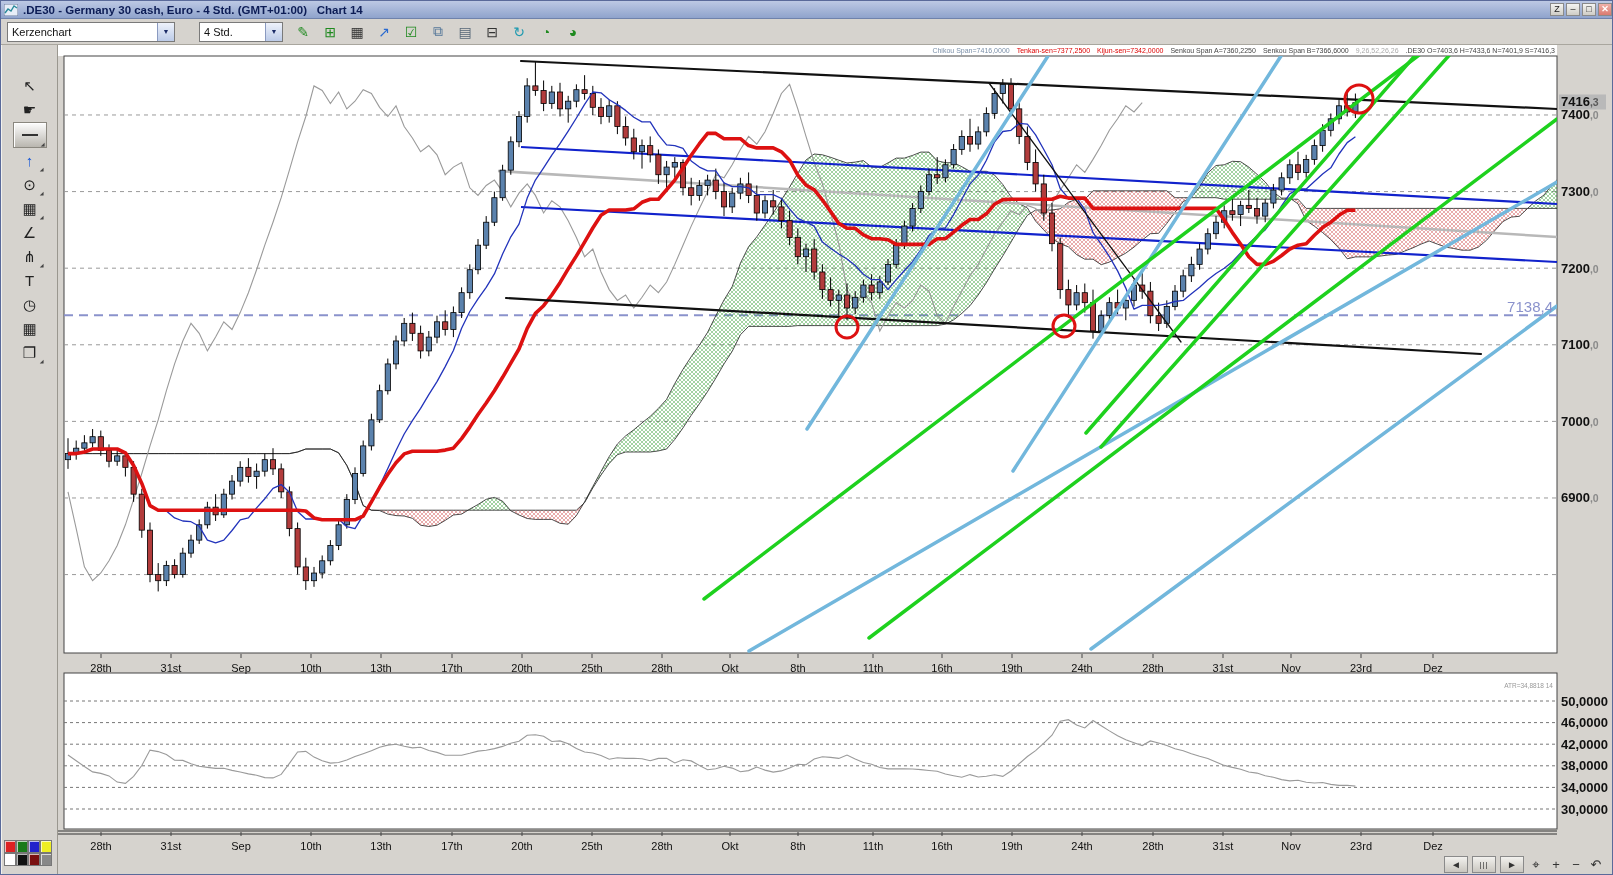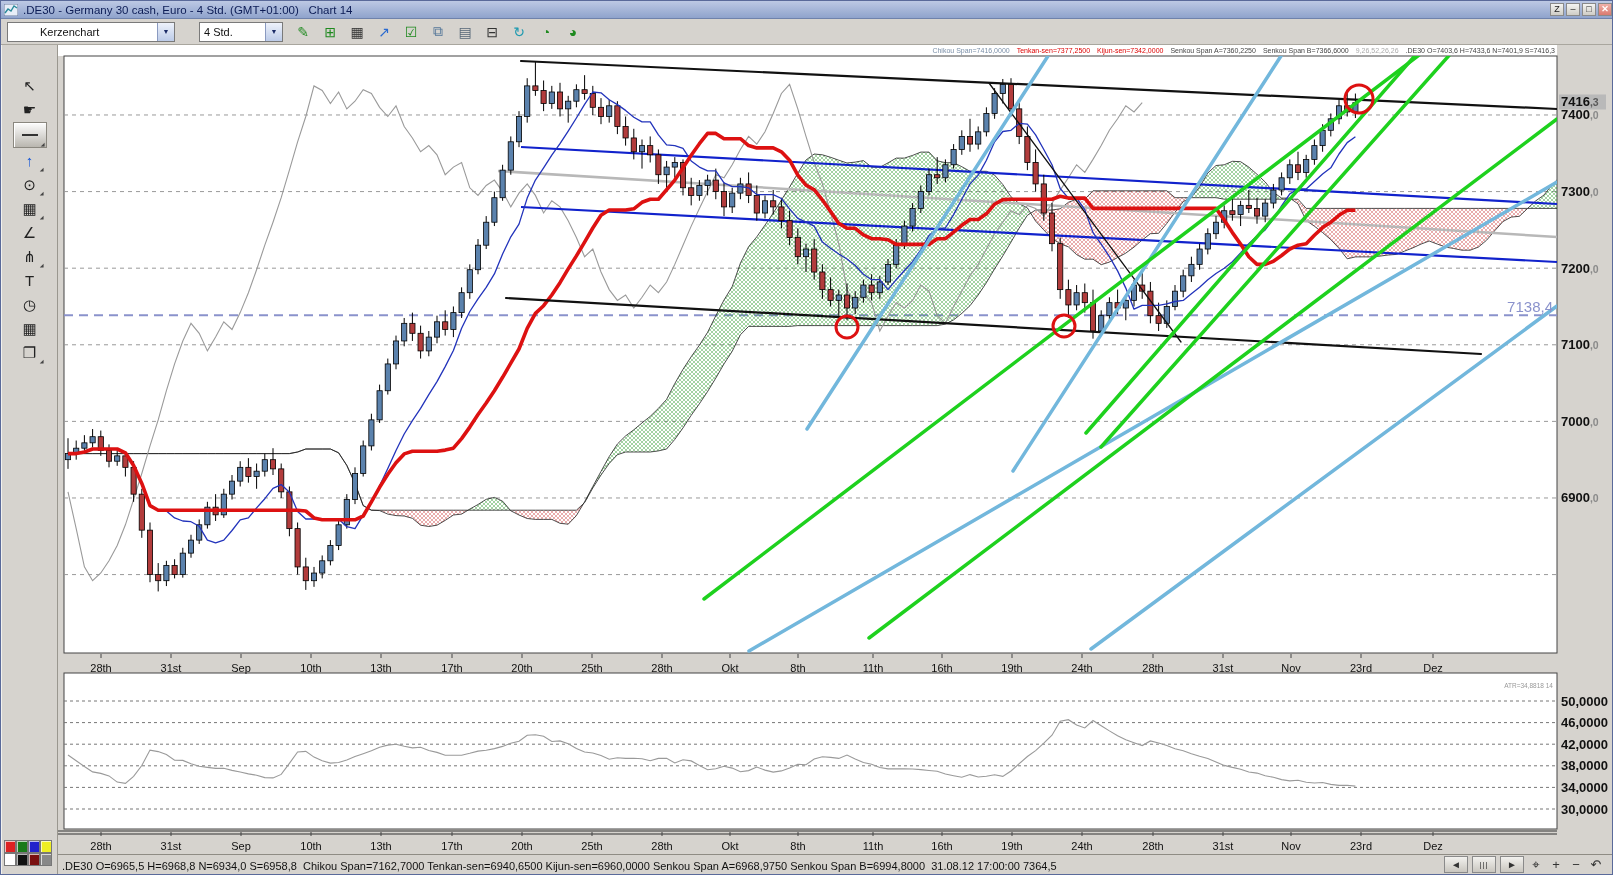--- a/index.html
+++ b/index.html
@@ -4,21 +4,21 @@
 <style>
   html,body{margin:0;padding:0;background:#888;}
   *{box-sizing:border-box;}
   #win{position:relative;width:1613px;height:875px;background:#d6d3ce;overflow:hidden;
        font-family:"Liberation Sans",sans-serif;border:1px solid #5a6a9a;}
   
   #titlebar{position:absolute;left:0;top:0;width:1613px;height:18px;
     background:linear-gradient(#bdc9e4,#8fa3cc);display:flex;align-items:center;
     border-bottom:1px solid #6f82ab;}
   #titleicon{width:14px;height:12px;margin:0 5px 0 3px;}
-  #titletext{font-size:11.5px;font-weight:normal;color:#0c1c55;white-space:pre;}
+  #titletext{font-size:11.5px;font-weight:bold;color:#0c1c55;white-space:pre;}
   #winbtns{position:absolute;right:2px;top:2px;display:flex;gap:2px;}
   .wbtn{width:14px;height:13px;font-size:9px;line-height:11px;text-align:center;
     background:linear-gradient(#f4f4f2,#cfcdc6);border:1px solid #8a8a8a;color:#222;cursor:default;}
   .wbtn.close{background:linear-gradient(#f0b0a8,#d97a70);color:#fff;font-weight:bold;}
   
   #toolbar{position:absolute;left:0;top:18px;width:1613px;height:26px;background:#d6d3ce;
     border-bottom:1px solid #a9a69e;display:flex;align-items:center;}
   .combo{height:20px;background:#fff;border:1px solid #7a7a7a;display:flex;align-items:center;margin-left:6px;}
   .combo .val{font-size:11px;color:#111;padding:0 4px;flex:1;white-space:nowrap;overflow:hidden;}
   .combo .btn{width:17px;height:100%;background:linear-gradient(#eef2fb,#bccbe8);
@@ -64,21 +64,21 @@
     <span id="titletext">.DE30 - Germany 30 cash, Euro - 4 Std. (GMT+01:00)   Chart 14</span>
     <div id="winbtns">
         <span class="wbtn">Z</span>
         <span class="wbtn">–</span>
         <span class="wbtn">□</span>
         <span class="wbtn close">✕</span>
       </div>
   </div>
 
   <div id="toolbar">
-    <div class="combo" style="width:168px;padding-left:28px;">
+    <div class="combo" style="width:168px;">
       <span class="val">Kerzenchart</span>
       <span class="btn">▼</span>
     </div>
     <div class="combo" style="width:84px;margin-left:24px;">
       <span class="val">4 Std.</span>
       <span class="btn">▼</span>
     </div>
     <div id="tbicons">
         <span class="tbtn" style="color: rgb(31, 138, 31);">✎</span>
         <span class="tbtn" style="color: rgb(31, 138, 31);">⊞</span>
@@ -958,23 +958,20 @@
   <div id="legend">
       <span style="color: rgb(122, 143, 168);">Chikou Span=7416,0000</span>
       <span style="color: rgb(221, 0, 0);">Tenkan-sen=7377,2500</span>
       <span style="color: rgb(221, 0, 0);">Kijun-sen=7342,0000</span>
       <span style="color: rgb(68, 68, 68);">Senkou Span A=7360,2250</span>
       <span style="color: rgb(68, 68, 68);">Senkou Span B=7366,6000</span>
       <span style="color: rgb(170, 170, 170);">9,26,52,26,26</span>
       <span style="color: rgb(68, 68, 68);">.DE30 O=7403,6 H=7433,6 N=7401,9 S=7416,3</span>
     </div>
 
-  <div id="statusbar">
-    <span id="statustext">.DE30 O=6965,5 H=6968,8 N=6934,0 S=6958,8  Chikou Span=7162,7000 Tenkan-sen=6940,6500 Kijun-sen=6960,0000 Senkou Span A=6968,9750 Senkou Span B=6994,8000  31.08.12 17:00:00 7364,5</span>
-  </div>
   <div id="scrollctl">
       <span class="sbtn">◄</span>
       <span class="sbtn" style="letter-spacing: 1px; font-size: 8px;">|||</span>
       <span class="sbtn">►</span>
       <span class="sflat">⌖</span>
       <span class="sflat">+</span>
       <span class="sflat">−</span>
       <span class="sflat">↶</span>
     </div>
 

